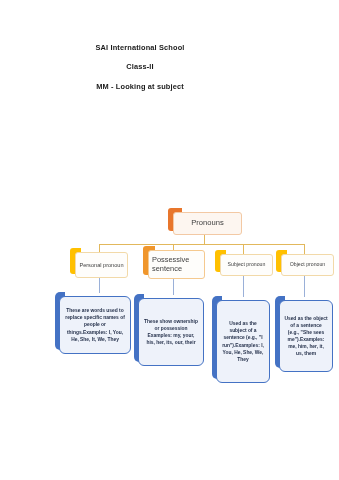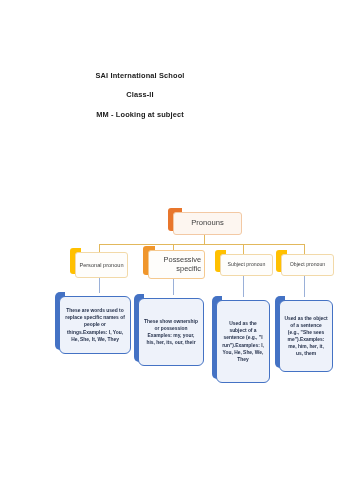--- a/index.html
+++ b/index.html
@@ -16,21 +16,20 @@
     color: #000000;
   }
 
   
   .doc-header {
     position: absolute;
     left: 0;
     top: 44px;
     width: 280px;
     text-align: center;
-    margin-top: 28px;
   }
   .doc-header .line {
     font-size: 7.4px;
     font-weight: bold;
     letter-spacing: 0.15px;
     color: #1a1a1a;
     line-height: 1;
   }
   .doc-header .line.l1 { margin-bottom: 12px; }
   .doc-header .line.l2 { margin-bottom: 12px; text-align: center; }
@@ -55,21 +54,21 @@
   
   .node {
     position: absolute;
     box-sizing: border-box;
     background: #fefdfb;
     border: 0.8px solid #f2d9a8;
     border-radius: 3px;
     display: flex;
     align-items: center;
     justify-content: center;
-    text-align: right;
+    text-align: left;
     line-height: 1.15;
   }
   
   .node-wrap { position: absolute; }
   .node-tab {
     position: absolute;
     border-radius: 3px 0 0 3px;
   }
 
   
@@ -196,21 +195,21 @@
   <div class="node-wrap w-personal">
     <div class="node-tab n2-tab tab-personal"></div>
     <div class="node n2-node node-personal">
       <span>Personal pronoun</span>
     </div>
   </div>
 
   <div class="node-wrap w-possessive">
     <div class="node-tab n2-tab orange tab-possessive"></div>
     <div class="node n2-node node-possessive">
-      <span>Possessive specific</span>
+      <span>Possessive sentence</span>
     </div>
   </div>
 
   <div class="node-wrap w-subject">
     <div class="node-tab n2-tab tab-subject"></div>
     <div class="node n2-node node-subject">
       <span>Subject pronoun</span>
     </div>
   </div>
 

